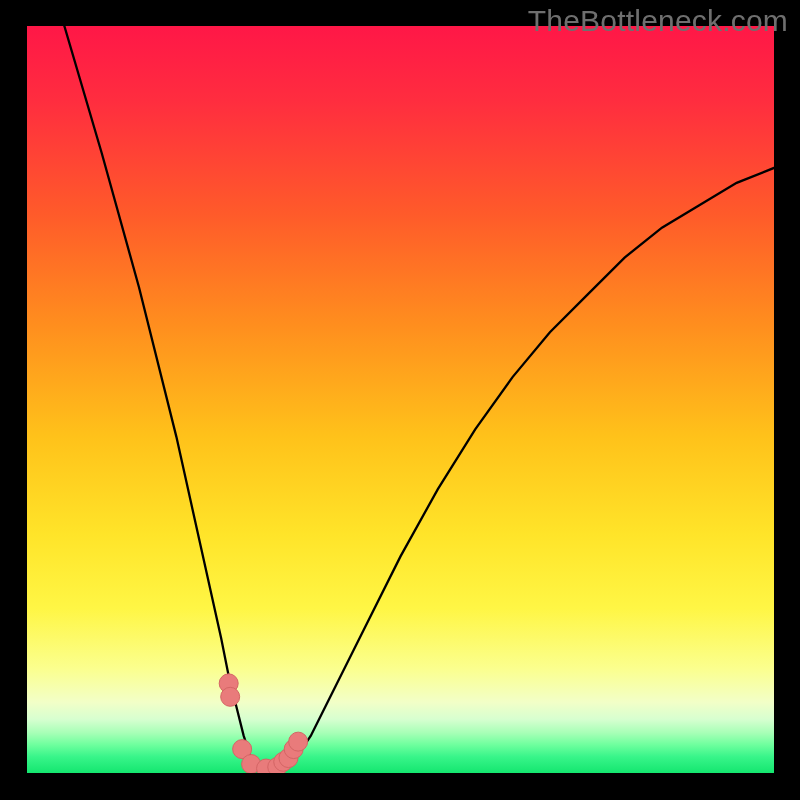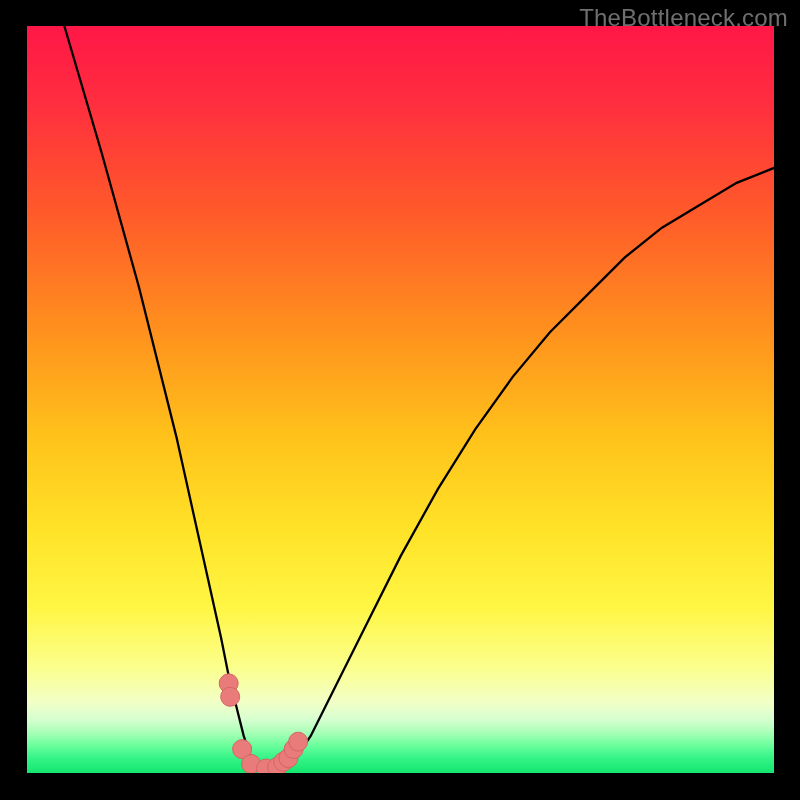--- a/index.html
+++ b/index.html
@@ -22,21 +22,21 @@
     top: 26px;
     width: 747px;
     height: 747px;
     overflow: hidden;
   }
   .watermark {
     position: absolute;
     top: 4px;
     right: 12px;
     color: #6f6f6f;
-    font-size: 24px;
+    font-size: 30px;
     font-weight: 400;
     letter-spacing: 0.2px;
     z-index: 5;
     user-select: none;
   }
   svg { display: block; }
 </style>
 </head>
 <body>
 

